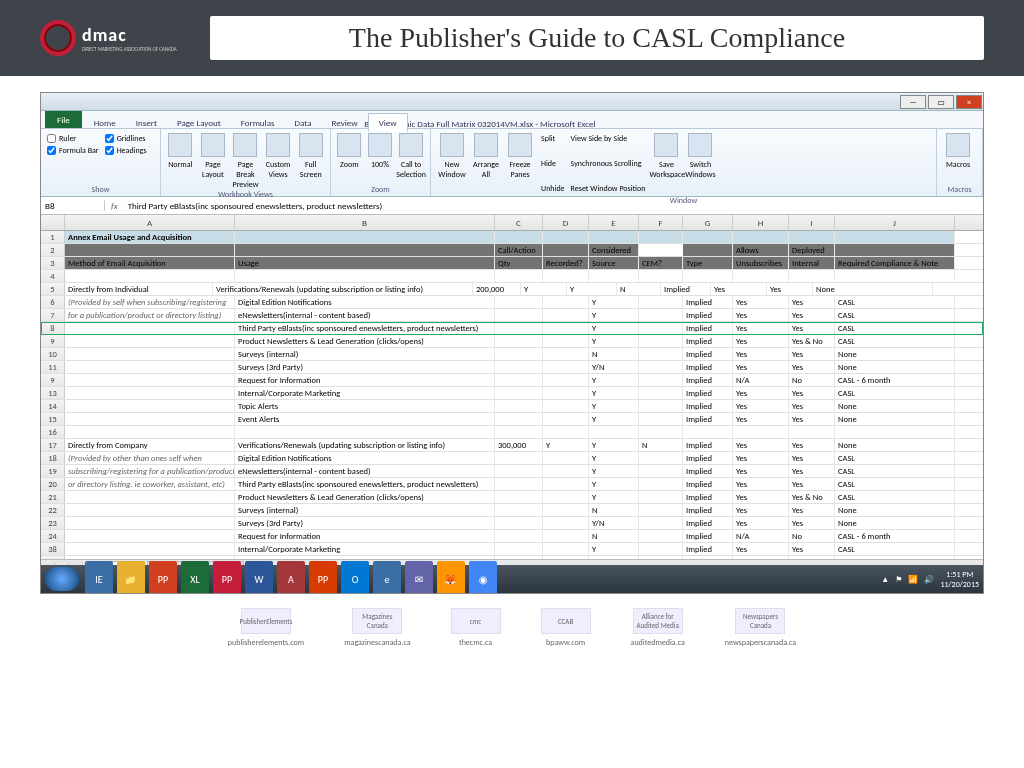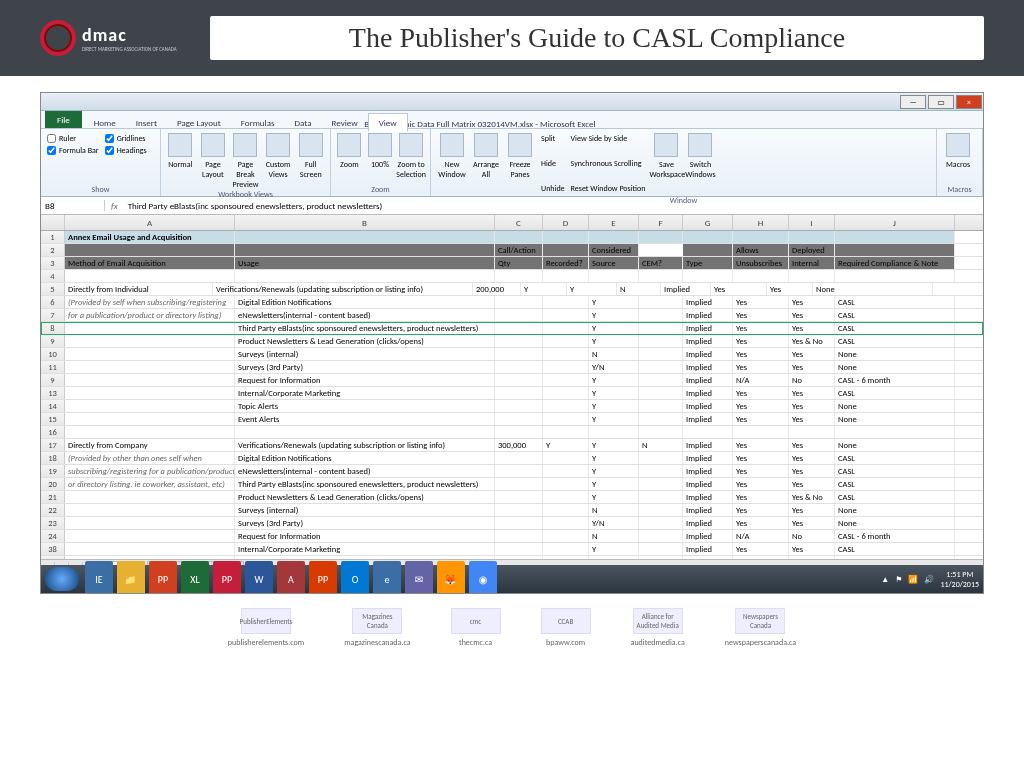--- a/index.html
+++ b/index.html
@@ -154,21 +154,21 @@
           <div class="rbig">
             <div class="ricon"></div>
             <div>Zoom</div>
           </div>
           <div class="rbig">
             <div class="ricon"></div>
             <div>100%</div>
           </div>
           <div class="rbig">
             <div class="ricon"></div>
-            <div>Zoom to Selection</div>
+            <div>Call to Selection</div>
           </div>
         </div>
       <div class="rgroup-label">Zoom</div>
     </div>
     <div class="rgroup" style="flex:1">
       <div class="rgroup-items">
         <div id="rg4a" style="display:flex">
             <div class="rbig">
               <div class="ricon"></div>
               <div>New Window</div>

